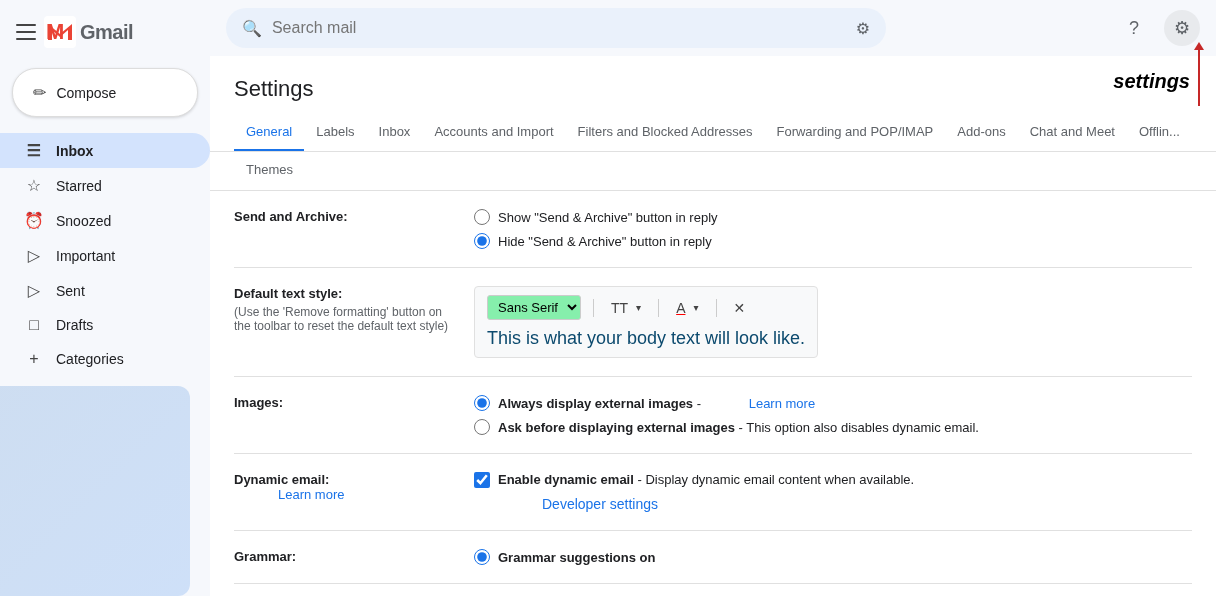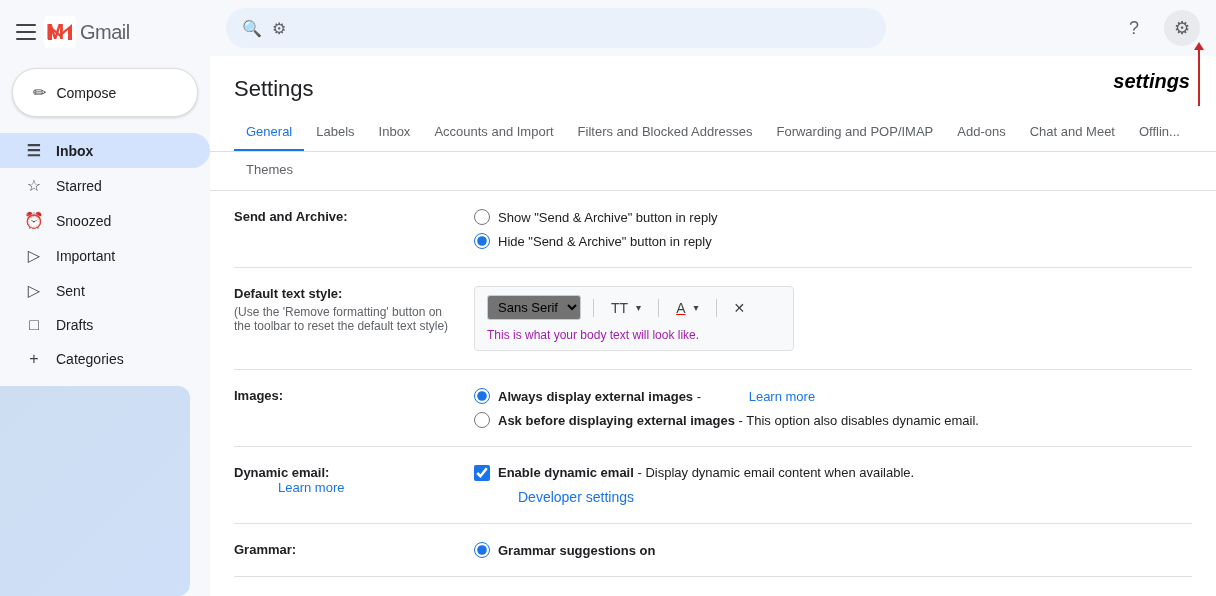--- a/index.html
+++ b/index.html
@@ -29,21 +29,21 @@
     .hamburger-icon span {
       display: block; height: 2px; background: #444; border-radius: 2px;
     }
     .gmail-logo {
       display: flex; align-items: center; gap: 4px;
     }
     .gmail-m {
       width: 32px; height: 32px;
     }
     .gmail-text {
-      font-size: 20px; color: #5f6368; font-weight: 400; letter-spacing: -0.5px;
+      font-size: 20px; color: #5f6368; font-weight: 700; letter-spacing: -0.5px;
     }
     .compose-btn {
       margin: 8px 12px 16px 12px;
       background: #fff;
       border: 1px solid #ddd;
       border-radius: 24px;
       padding: 14px 20px;
       display: flex; align-items: center; gap: 10px;
       cursor: pointer;
       box-shadow: 0 1px 3px rgba(0,0,0,0.15);
@@ -227,38 +227,38 @@
       padding: 8px 12px;
       display: inline-flex;
       flex-direction: column;
       gap: 8px;
       min-width: 320px;
     }
     .toolbar-controls {
       display: flex; align-items: center; gap: 8px;
     }
     .font-select {
-      background: #737373;
+      background: #86efac;
       border: 1px solid #ccc;
       border-radius: 3px;
       padding: 3px 6px;
       font-size: 13px;
       cursor: pointer;
     }
     .toolbar-btn {
       background: none; border: none;
       cursor: pointer; font-size: 14px; color: #444;
       padding: 3px 5px;
       display: flex; align-items: center; gap: 8px;
     }
     .toolbar-separator {
       width: 1px; height: 18px; background: #ccc; margin: 0 4px;
     }
     .preview-text {
-      font-size: 12px; color: #a21caf;
+      font-size: 18px; color: #0c4a6e;
     }
   </style>
 </head>
 <body>
 
 <div class="sidebar">
   <div class="sidebar-header">
     <div class="hamburger-icon">
       <span></span>
         <span></span>
@@ -315,20 +315,21 @@
   </nav>
 
   <div style="position:absolute; left:0; bottom:0; width:190px; height:210px; background: linear-gradient(135deg, #1565c0 0%, #1a73e8 100%); opacity:0.18; border-radius: 0 12px 12px 0; z-index:0;"></div>
 </div>
 
 <div class="main">
 
   <div class="topbar">
     <div class="search-box">
       <span class="search-icon">🔍</span>
+      <input class="search-input" type="text" placeholder="Search mail" style="">
       <span class="search-filter-icon">⚙</span>
     </div>
     <div class="topbar-icons">
       <button class="topbar-icon-btn">
         <span>?</span>
       </button>
       <div class="settings-arrow">
         <button class="topbar-icon-btn" style="background:#e8eaed;">
           <span>⚙</span>
         </button>
@@ -421,21 +422,21 @@
         <div class="setting-label">
           <span>Dynamic email:</span>
           <br>
           <a class="blue-link">Learn more</a>
         </div>
         <div class="setting-options">
           <label class="checkbox-option">
             <input type="checkbox" checked="" style="">
             <span><strong>Enable dynamic email</strong> - Display dynamic email content when available.</span>
           </label>
-          <div style="">
+          <div style="margin-left:24px;">
             <a class="blue-link">Developer settings</a>
           </div>
         </div>
       </div>
 
       <div class="setting-row">
         <div class="setting-label">Grammar:</div>
         <div class="setting-options">
           <label class="radio-option">
             <input type="radio" name="grammar" checked="" style="">

